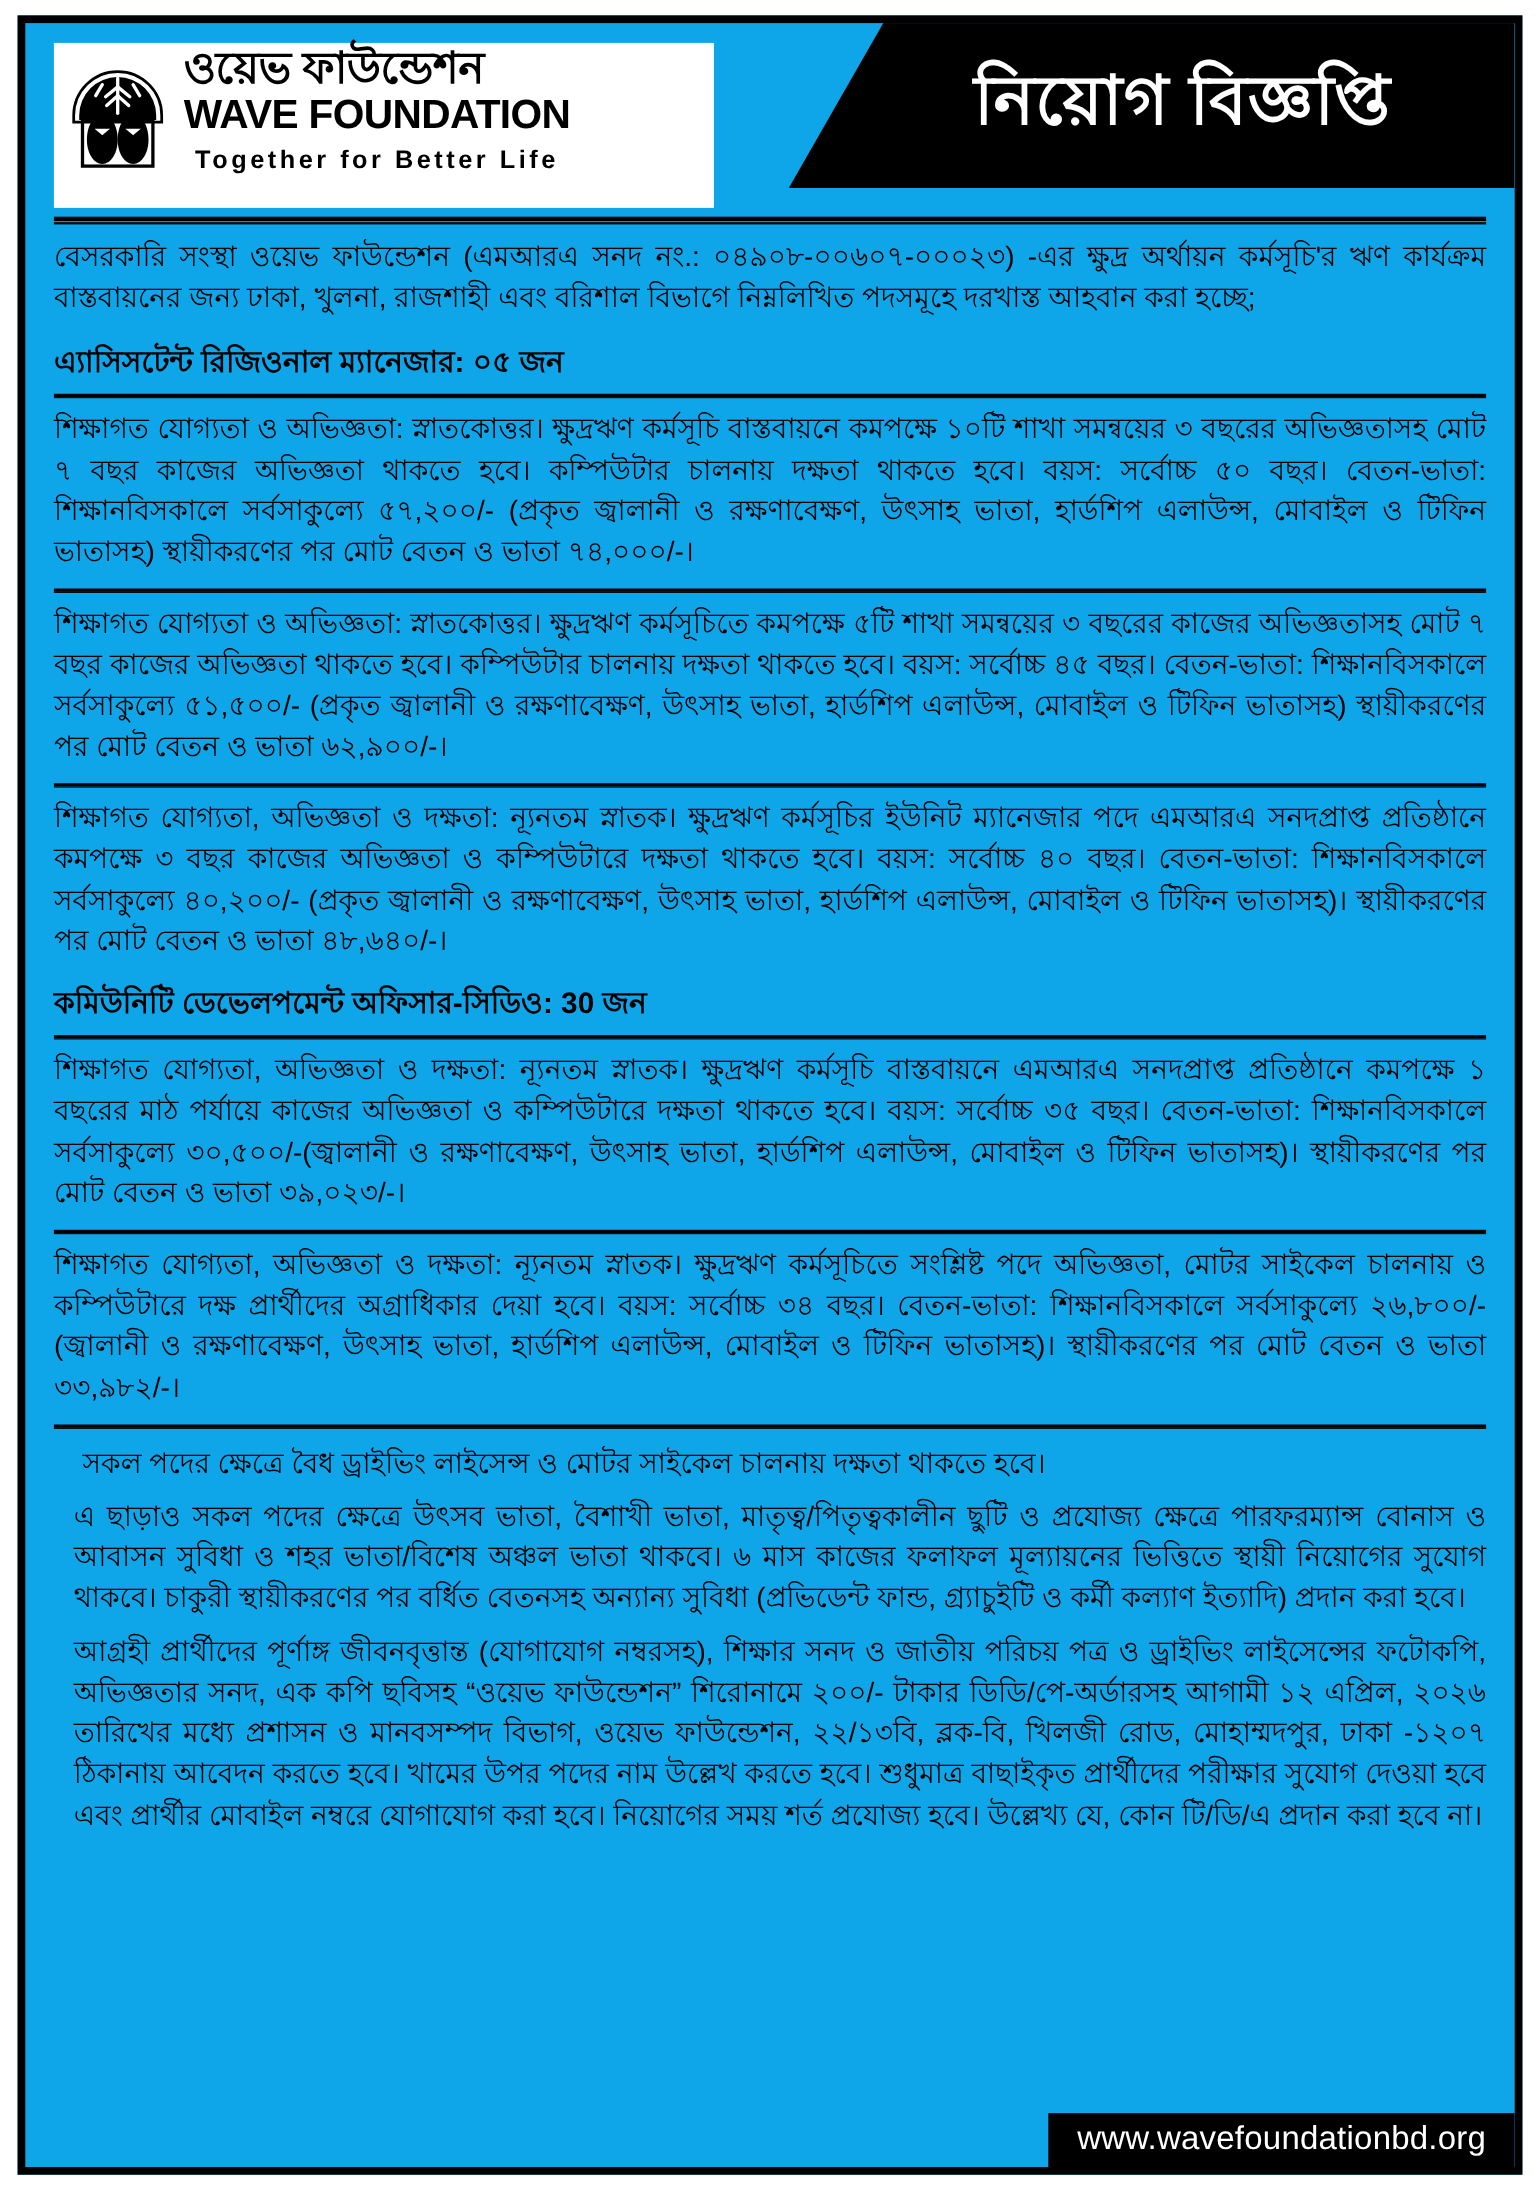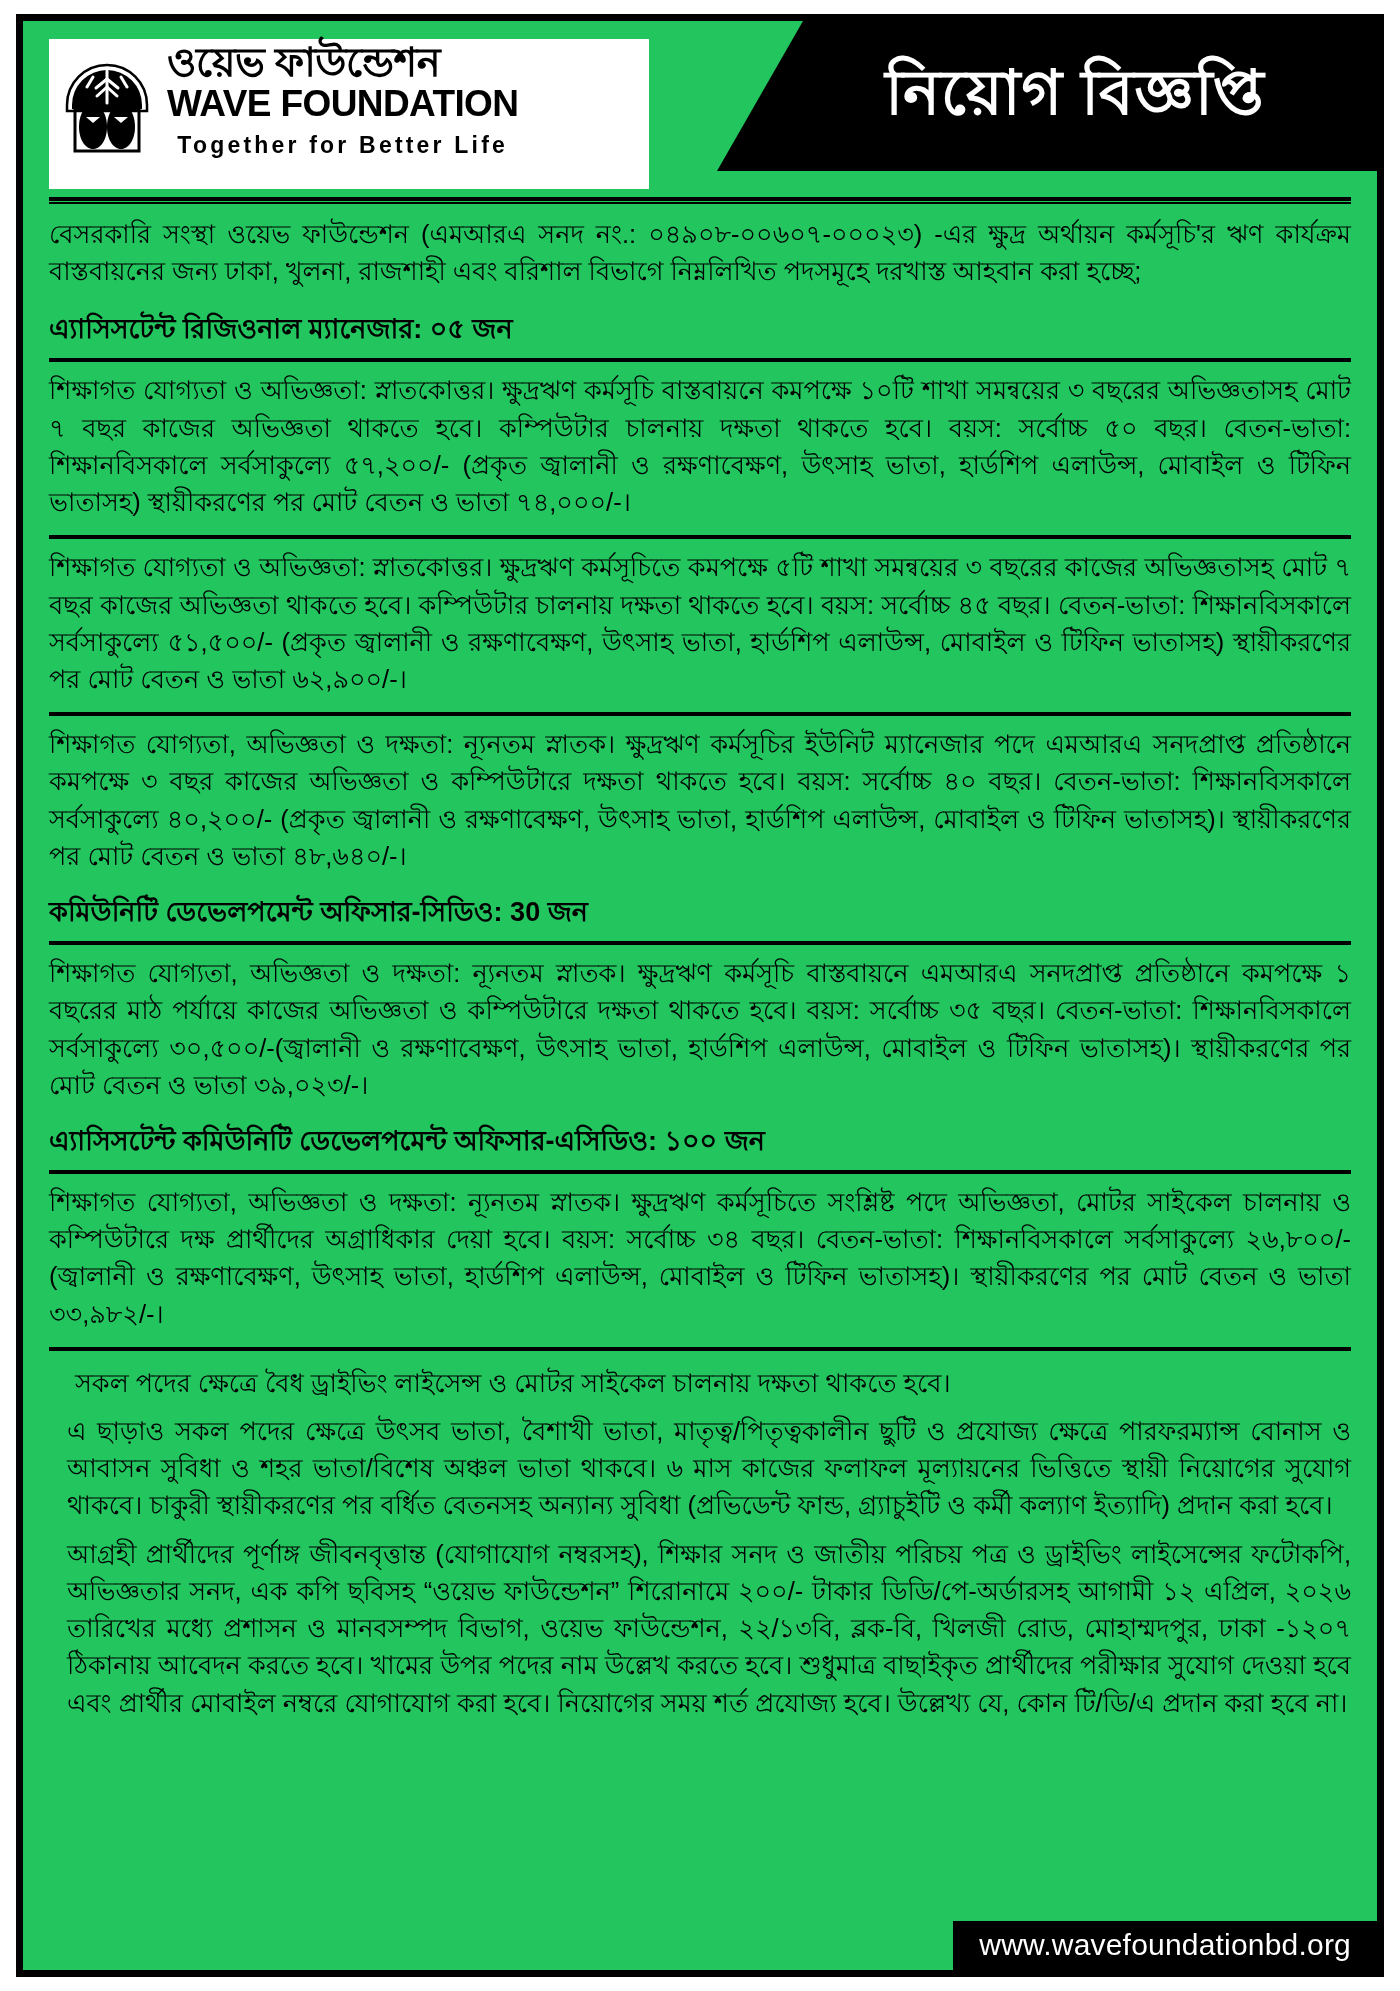--- a/index.html
+++ b/index.html
@@ -16,21 +16,21 @@
     background: #ffffff;
     position: relative;
     padding: 14px 16px;
     overflow: hidden;
   }
 
   .frame {
     width: 100%;
     height: 100%;
     border: 7px solid #000000;
-    background: #22c55e;
+    background: #0ea5e9;
     position: relative;
     padding: 18px 26px 0 26px;
     overflow: hidden;
   }
 
   
   .header {
     display: flex;
     align-items: stretch;
     height: 150px;
@@ -281,21 +281,20 @@
       <div class="job-desc">শিক্ষাগত যোগ্যতা, অভিজ্ঞতা ও দক্ষতা: ন্যূনতম স্নাতক। ক্ষুদ্রঋণ কর্মসূচির ইউনিট ম্যানেজার পদে এমআরএ সনদপ্রাপ্ত প্রতিষ্ঠানে কমপক্ষে ৩ বছর কাজের অভিজ্ঞতা ও কম্পিউটারে দক্ষতা থাকতে হবে। বয়স: সর্বোচ্চ ৪০ বছর। বেতন-ভাতা: শিক্ষানবিসকালে সর্বসাকুল্যে ৪০,২০০/- (প্রকৃত জ্বালানী ও রক্ষণাবেক্ষণ, উৎসাহ ভাতা, হার্ডশিপ এলাউন্স, মোবাইল ও টিফিন ভাতাসহ)। স্থায়ীকরণের পর মোট বেতন ও ভাতা ৪৮,৬৪০/-।</div>
     </div>
 
     <div class="job">
       <span class="job-title">কমিউনিটি ডেভেলপমেন্ট অফিসার-সিডিও: 30 জন</span>
       <div class="job-rule"></div>
       <div class="job-desc">শিক্ষাগত যোগ্যতা, অভিজ্ঞতা ও দক্ষতা: ন্যূনতম স্নাতক। ক্ষুদ্রঋণ কর্মসূচি বাস্তবায়নে এমআরএ সনদপ্রাপ্ত প্রতিষ্ঠানে কমপক্ষে ১ বছরের মাঠ পর্যায়ে কাজের অভিজ্ঞতা ও কম্পিউটারে দক্ষতা থাকতে হবে। বয়স: সর্বোচ্চ ৩৫ বছর। বেতন-ভাতা: শিক্ষানবিসকালে সর্বসাকুল্যে ৩০,৫০০/-(জ্বালানী ও রক্ষণাবেক্ষণ, উৎসাহ ভাতা, হার্ডশিপ এলাউন্স, মোবাইল ও টিফিন ভাতাসহ)। স্থায়ীকরণের পর মোট বেতন ও ভাতা ৩৯,০২৩/-।</div>
     </div>
 
     <div class="job">
-      <span class="job-title">এ্যাসিসটেন্ট কমিউনিটি ডেভেলপমেন্ট অফিসার-এসিডিও: ১০০ জন</span>
       <div class="job-rule"></div>
       <div class="job-desc">শিক্ষাগত যোগ্যতা, অভিজ্ঞতা ও দক্ষতা: ন্যূনতম স্নাতক। ক্ষুদ্রঋণ কর্মসূচিতে সংশ্লিষ্ট পদে অভিজ্ঞতা, মোটর সাইকেল চালনায় ও কম্পিউটারে দক্ষ প্রার্থীদের অগ্রাধিকার দেয়া হবে। বয়স: সর্বোচ্চ ৩৪ বছর। বেতন-ভাতা: শিক্ষানবিসকালে সর্বসাকুল্যে ২৬,৮০০/- (জ্বালানী ও রক্ষণাবেক্ষণ, উৎসাহ ভাতা, হার্ডশিপ এলাউন্স, মোবাইল ও টিফিন ভাতাসহ)। স্থায়ীকরণের পর মোট বেতন ও ভাতা ৩৩,৯৮২/-।</div>
     </div>
 
     <div class="notes-rule-top"></div>
 
     <div class="note first">সকল পদের ক্ষেত্রে বৈধ ড্রাইভিং লাইসেন্স ও মোটর সাইকেল চালনায় দক্ষতা থাকতে হবে।</div>
     <div class="note">এ ছাড়াও সকল পদের ক্ষেত্রে উৎসব ভাতা, বৈশাখী ভাতা, মাতৃত্ব/পিতৃত্বকালীন ছুটি ও প্রযোজ্য ক্ষেত্রে পারফরম্যান্স বোনাস ও আবাসন সুবিধা ও শহর ভাতা/বিশেষ অঞ্চল ভাতা থাকবে। ৬ মাস কাজের ফলাফল মূল্যায়নের ভিত্তিতে স্থায়ী নিয়োগের সুযোগ থাকবে। চাকুরী স্থায়ীকরণের পর বর্ধিত বেতনসহ অন্যান্য সুবিধা (প্রভিডেন্ট ফান্ড, গ্র্যাচুইটি ও কর্মী কল্যাণ ইত্যাদি) প্রদান করা হবে।</div>
     <div class="note">আগ্রহী প্রার্থীদের পূর্ণাঙ্গ জীবনবৃত্তান্ত (যোগাযোগ নম্বরসহ), শিক্ষার সনদ ও জাতীয় পরিচয় পত্র ও ড্রাইভিং লাইসেন্সের ফটোকপি, অভিজ্ঞতার সনদ, এক কপি ছবিসহ “ওয়েভ ফাউন্ডেশন” শিরোনামে ২০০/- টাকার ডিডি/পে-অর্ডারসহ আগামী ১২ এপ্রিল, ২০২৬ তারিখের মধ্যে প্রশাসন ও মানবসম্পদ বিভাগ, ওয়েভ ফাউন্ডেশন, ২২/১৩বি, ব্লক-বি, খিলজী রোড, মোহাম্মদপুর, ঢাকা -১২০৭ ঠিকানায় আবেদন করতে হবে। খামের উপর পদের নাম উল্লেখ করতে হবে। শুধুমাত্র বাছাইকৃত প্রার্থীদের পরীক্ষার সুযোগ দেওয়া হবে এবং প্রার্থীর মোবাইল নম্বরে যোগাযোগ করা হবে। নিয়োগের সময় শর্ত প্রযোজ্য হবে। উল্লেখ্য যে, কোন টি/ডি/এ প্রদান করা হবে না।</div>
 

